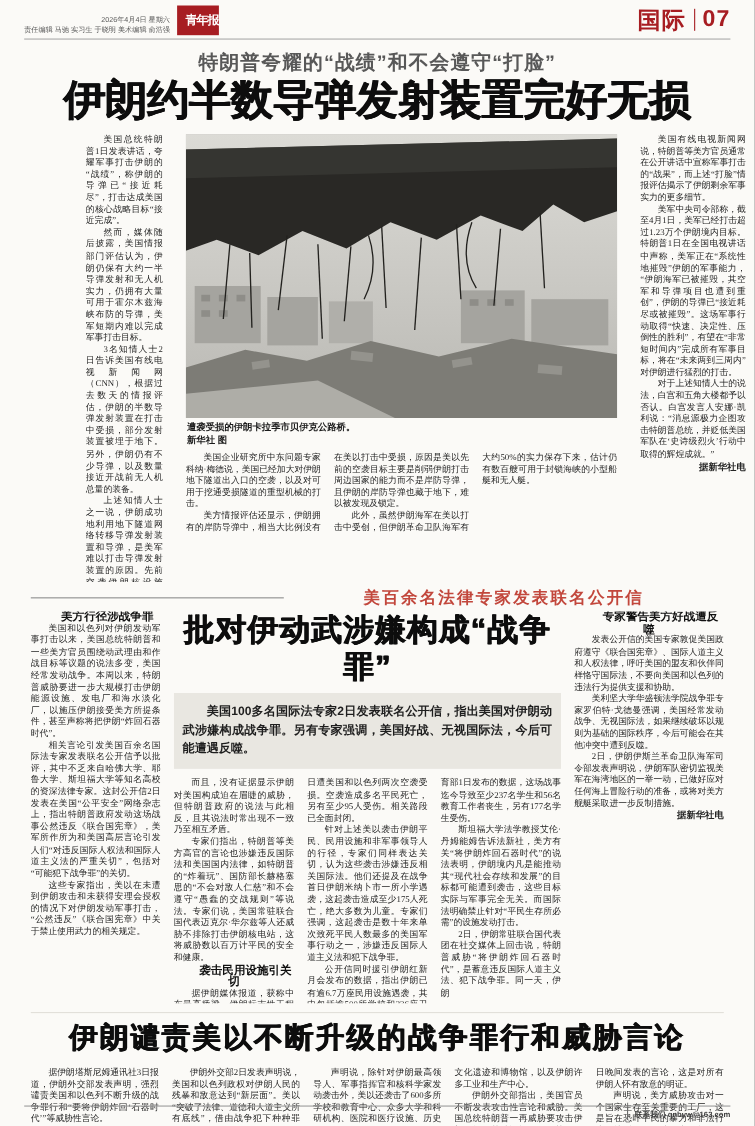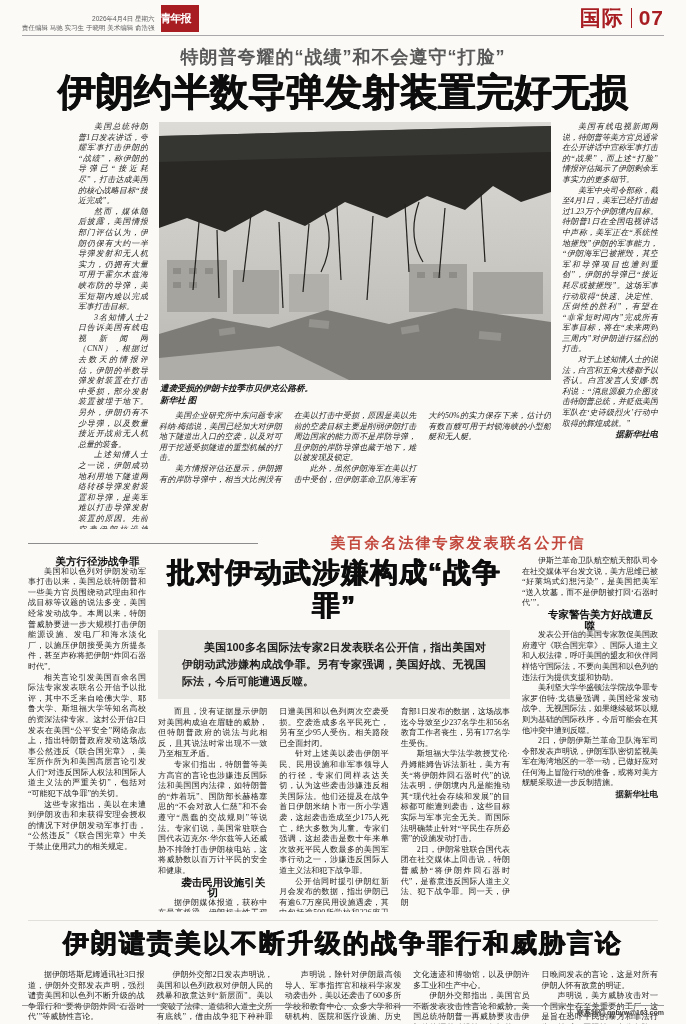--- a/index.html
+++ b/index.html
@@ -7,35 +7,35 @@
   .page { width:686px; height:1024px; margin:0 auto; background:#fbfaf7; color:#1c1c1c;
           overflow:hidden; position:relative; padding-top:8px;
           font-family:"Liberation Sans", sans-serif; }
 
   
   .masthead { display:flex; align-items:flex-end; justify-content:space-between;
               margin:0 22px; padding-bottom:3px; border-bottom:1px solid #a9a9a9; height:28px; }
   .mast-left { display:flex; align-items:flex-end; gap:6px; }
   .mast-credits { text-align:right; font-size:6.5px; color:#5a5a5a; line-height:9px; }
   .mast-logo { width:38px; height:27px; background:var(--accent-red,#a71d22); color:#fff;
-               display:flex; align-items:center; justify-content:flex-start;
+               display:flex; align-items:center; justify-content:flex-end;
                font-size:11px; font-weight:bold; font-family:"DejaVu Serif", serif; letter-spacing:-1px;margin-top:24px; }
   .mast-right { display:flex; align-items:center; gap:7px; color:var(--accent-red,#a71d22);
                 font-size:21px; font-weight:600; letter-spacing:1px; }
   .mast-right .vbar { width:1px; height:20px; background:var(--accent-red,#a71d22); }
 
   
   .kicker { text-align:center; margin-top:9px; font-size:18px; font-weight:700;
             color:#585858; letter-spacing:1px; }
   .main-headline { text-align:center; font-size:38px; font-weight:900; color:#0d0d0d;
                    line-height:44px; margin-top:1px;
                    text-shadow:0.6px 0 currentColor, -0.6px 0 currentColor; }
 
-  .article1 { display:grid; grid-template-columns:70px 392px 96px; column-gap:11px;
-              margin:8px 44px 0 78px; height:402px;font-style:italic; }
+  .article1 { display:grid; grid-template-columns:70px 392px 96px; column-gap:21px;
+              margin:8px 44px 0 78px; height:402px; }
   .colblock { overflow:hidden; height:100%; }
   .bt { font-size:8px; line-height:10.6px; text-align:justify; color:#242424;
         font-family:"Liberation Serif","DejaVu Serif", serif; }
   .bt p { text-indent:2em; margin:0; }
   .byline { text-align:right; font-weight:bold; font-size:8.5px; margin-top:3px;
             font-family:"Liberation Sans", sans-serif; }
 
   .photo-frame { width:392px; }
   .photo-frame svg { display:block; width:392px; height:258px; background:#c7c6c2; }
   .caption-row { display:flex; justify-content:space-between; align-items:baseline;
@@ -48,21 +48,21 @@
   .eyebrow-rule { width:230px; height:1px; background:#8c8c8c; }
   .eyebrow-text { flex:1; text-align:center; color:var(--eyebrow-red,#c2473c);
                   font-size:15px; font-weight:700; letter-spacing:2px; }
   .article2 { display:grid; grid-template-columns:118px 352px 136px; column-gap:12px;
               margin:4px 28px 0; height:356px; }
   .sec-subhead { text-align:center; font-weight:800; font-size:10.5px; margin:4px 0 5px;
                  color:#101010; font-family:"Liberation Sans", sans-serif; text-indent:0; }
   .a2-headline { text-align:center; font-size:28px; font-weight:900; letter-spacing:1px;
                  line-height:33px; color:#0d0d0d;
                  text-shadow:0.5px 0 currentColor, -0.5px 0 currentColor; }
-  .lead-box { background:#e9e7e1; margin-top:8px; padding:9px 24px; }
+  .lead-box { background:#e9e7e1; margin-top:8px; padding:9px 8px; }
   .lead-box span { display:block; text-indent:2em; text-align:justify; font-size:11px;
                    line-height:17px; font-weight:600; color:#1e1e1e; }
   .a2-center-cols { column-count:3; column-gap:12px; height:234px; overflow:hidden; margin-top:8px; }
 
   
   .a3 { margin:8px 28px 0; border-top:1px solid #e2e0da; padding-top:5px; }
   .a3-headline { text-align:center; font-size:26px; font-weight:900; letter-spacing:2px;
                  color:#0d0d0d; margin-bottom:9px;
                  text-shadow:0.5px 0 currentColor, -0.5px 0 currentColor; }
   .a3-cols { column-count:5; column-gap:12px; height:68px; overflow:hidden; }
@@ -204,21 +204,20 @@
         <p class="sec-subhead">袭击民用设施引关切</p>
         <p>据伊朗媒体报道，获称中东最高桥梁、伊朗标志性工程杰作的卡拉季市贝伊克公路桥2日遭美国和以色列两次空袭受损。空袭造成多名平民死亡，另有至少95人受伤。相关路段已全面封闭。</p>
         <p>针对上述美以袭击伊朗平民、民用设施和非军事领导人的行径，专家们同样表达关切，认为这些袭击涉嫌违反相关国际法。他们还提及在战争首日伊朗米纳卜市一所小学遇袭，这起袭击造成至少175人死亡，绝大多数为儿童。专家们强调，这起袭击是数十年来单次致死平民人数最多的美国军事行动之一，涉嫌违反国际人道主义法和犯下战争罪。</p>
         <p>公开信同时援引伊朗红新月会发布的数据，指出伊朗已有逾6.7万座民用设施遇袭，其中包括逾500所学校和236座卫生设施。另据伊朗外交部和教育部1日发布的数据，这场战事迄今导致至少237名学生和56名教育工作者丧生，另有177名学生受伤。</p>
         <p>斯坦福大学法学教授艾伦·丹姆能姆告诉法新社，美方有关“将伊朗炸回石器时代”的说法表明，伊朗境内凡是能推动其“现代社会存续和发展”的目标都可能遭到袭击，这些目标实际与军事完全无关。而国际法明确禁止针对“平民生存所必需”的设施发动打击。</p>
         <p>2日，伊朗常驻联合国代表团在社交媒体上回击说，特朗普威胁“将伊朗炸回石器时代”，是蓄意违反国际人道主义法、犯下战争罪。同一天，伊朗</p>
       </div>
     </div>
 
     <div class="colblock bt">
-      <p>伊斯兰革命卫队航空航天部队司令在社交媒体平台发文说，美方思维已被“好莱坞式幻想污染”，是美国把美军“送入坟墓，而不是伊朗被打回‘石器时代’”。</p>
       <p class="sec-subhead">专家警告美方好战遭反噬</p>
       <p>发表公开信的美国专家敦促美国政府遵守《联合国宪章》、国际人道主义和人权法律，呼吁美国的盟友和伙伴同样恪守国际法，不要向美国和以色列的违法行为提供支援和协助。</p>
       <p>美利坚大学华盛顿法学院战争罪专家罗伯特·戈德曼强调，美国经常发动战争、无视国际法，如果继续破坏以规则为基础的国际秩序，今后可能会在其他冲突中遭到反噬。</p>
       <p>2日，伊朗伊斯兰革命卫队海军司令部发表声明说，伊朗军队密切监视美军在海湾地区的一举一动，已做好应对任何海上冒险行动的准备，或将对美方舰艇采取进一步反制措施。</p>
       <p class="byline">据新华社电</p>
     </div>
   </section>
 
   <section class="a3">
     <h2 class="a3-headline">伊朗谴责美以不断升级的战争罪行和威胁言论</h2>

